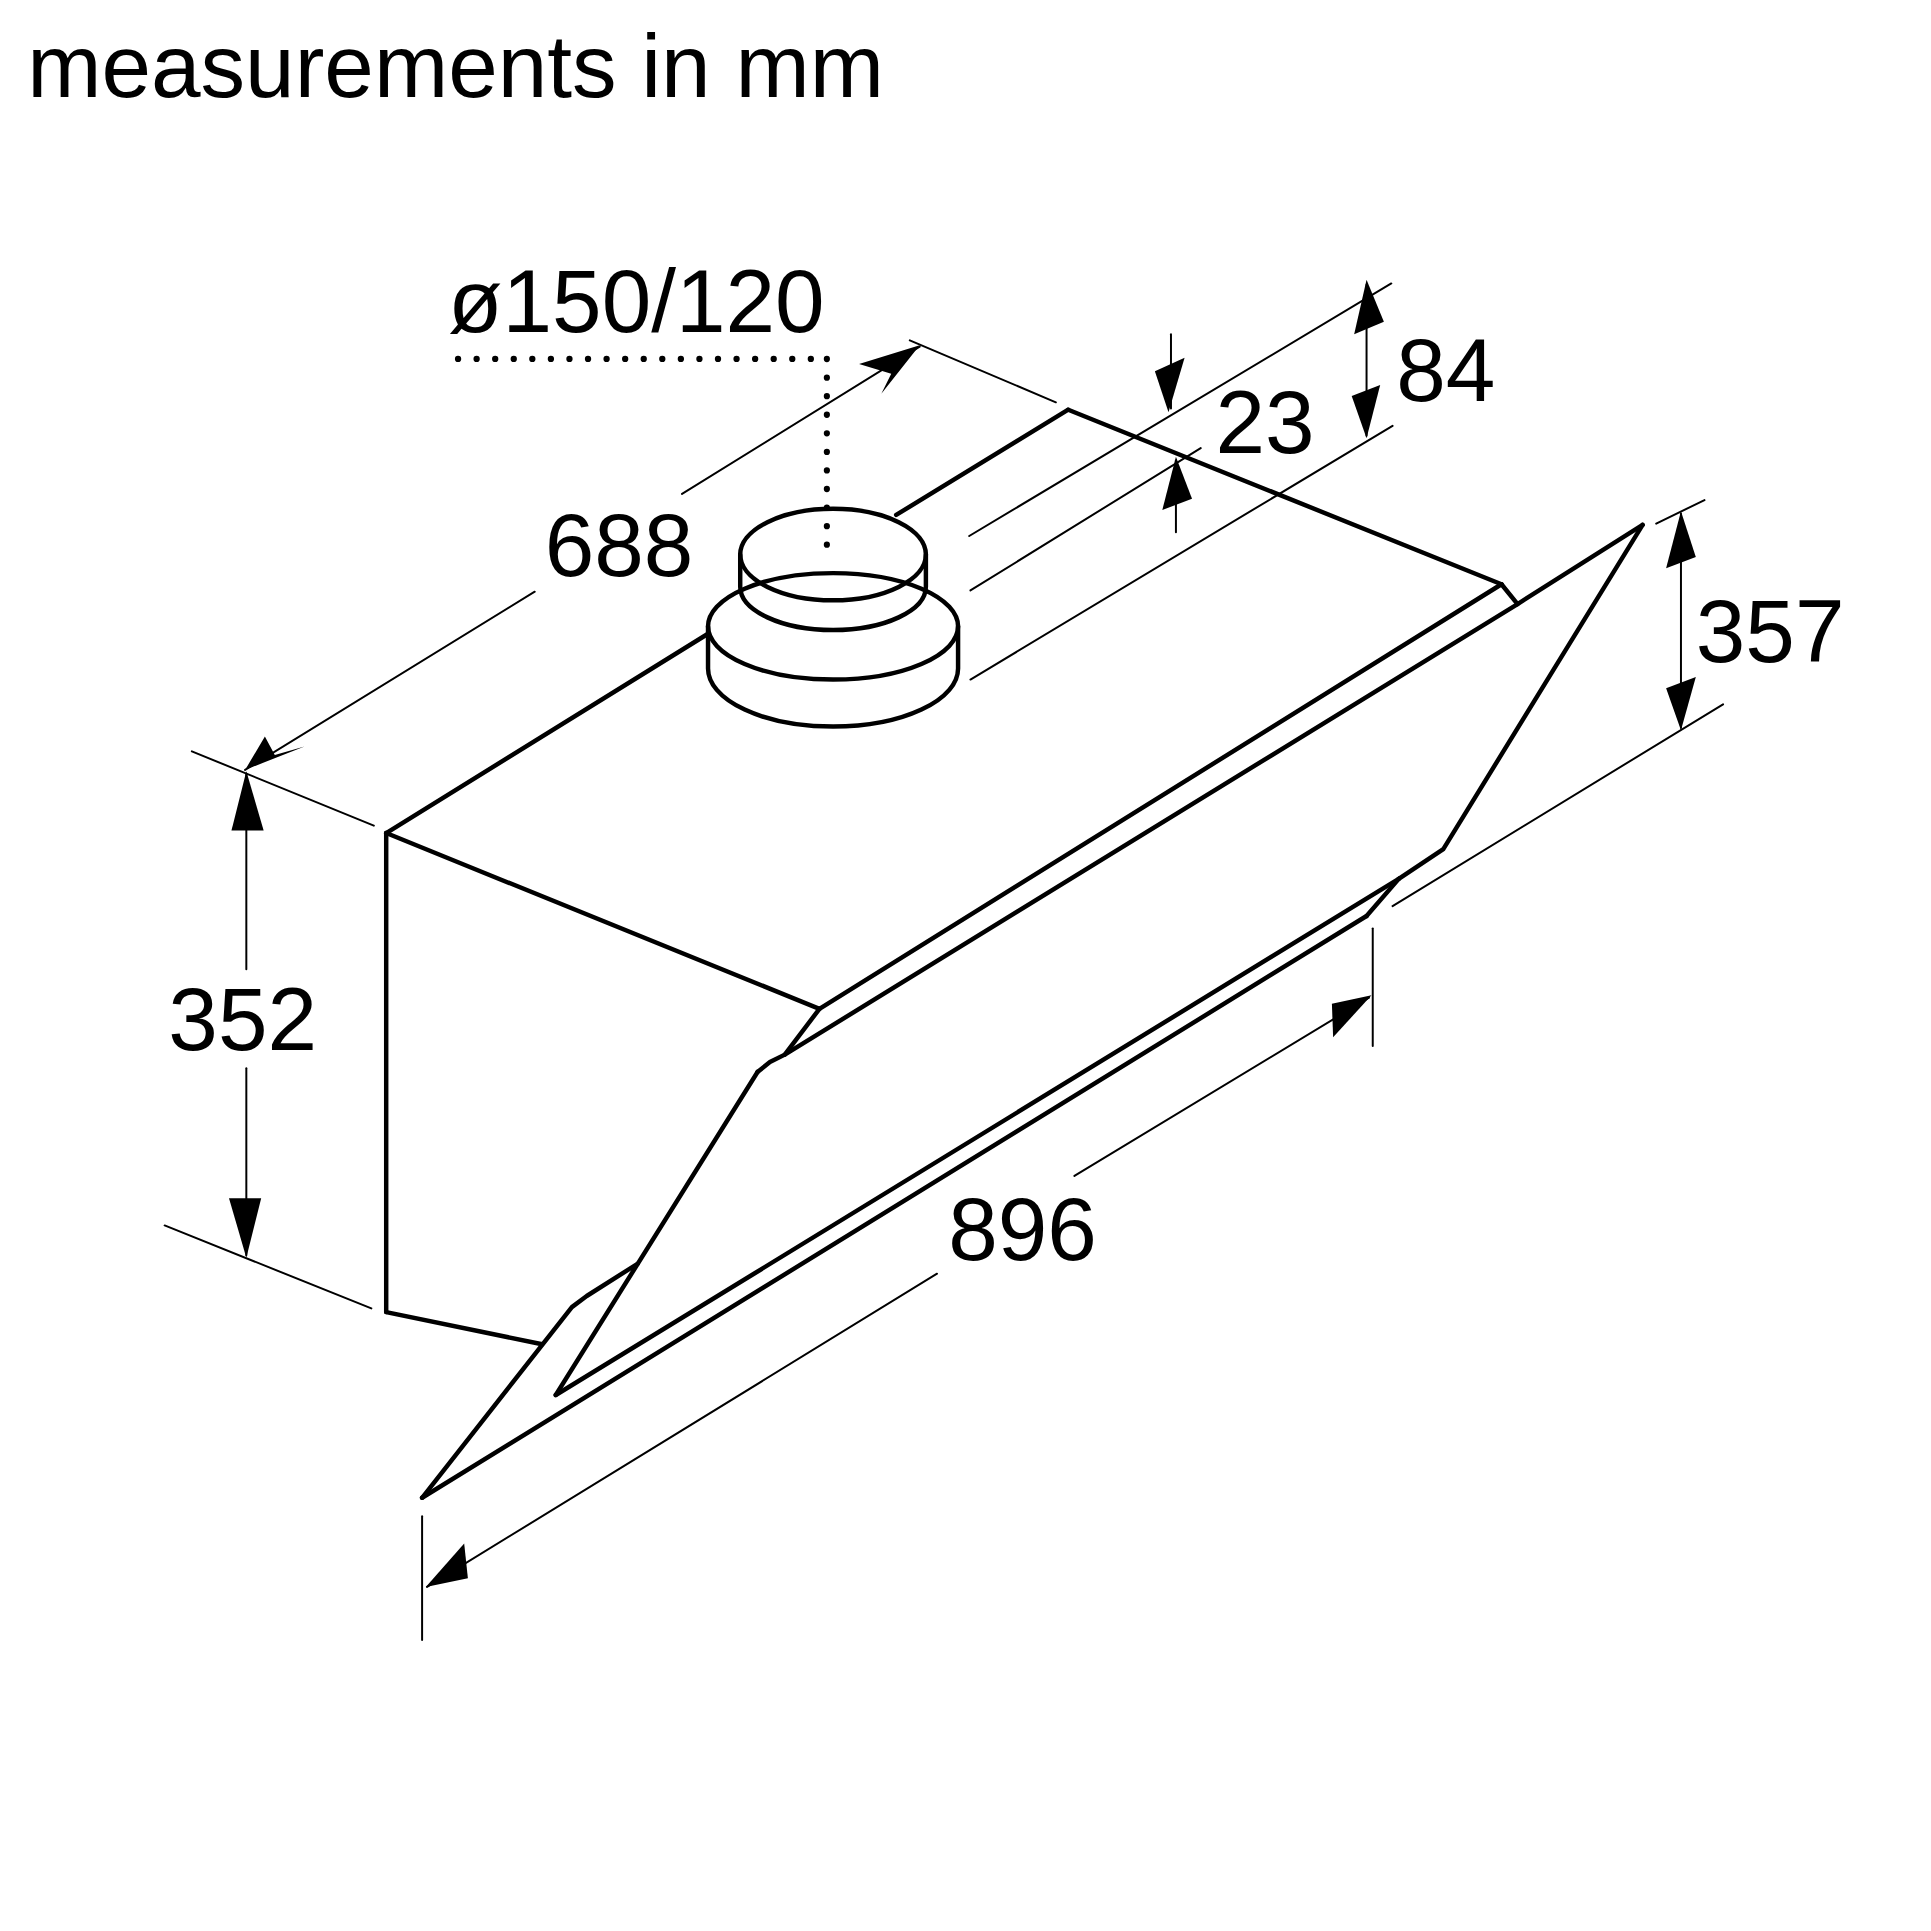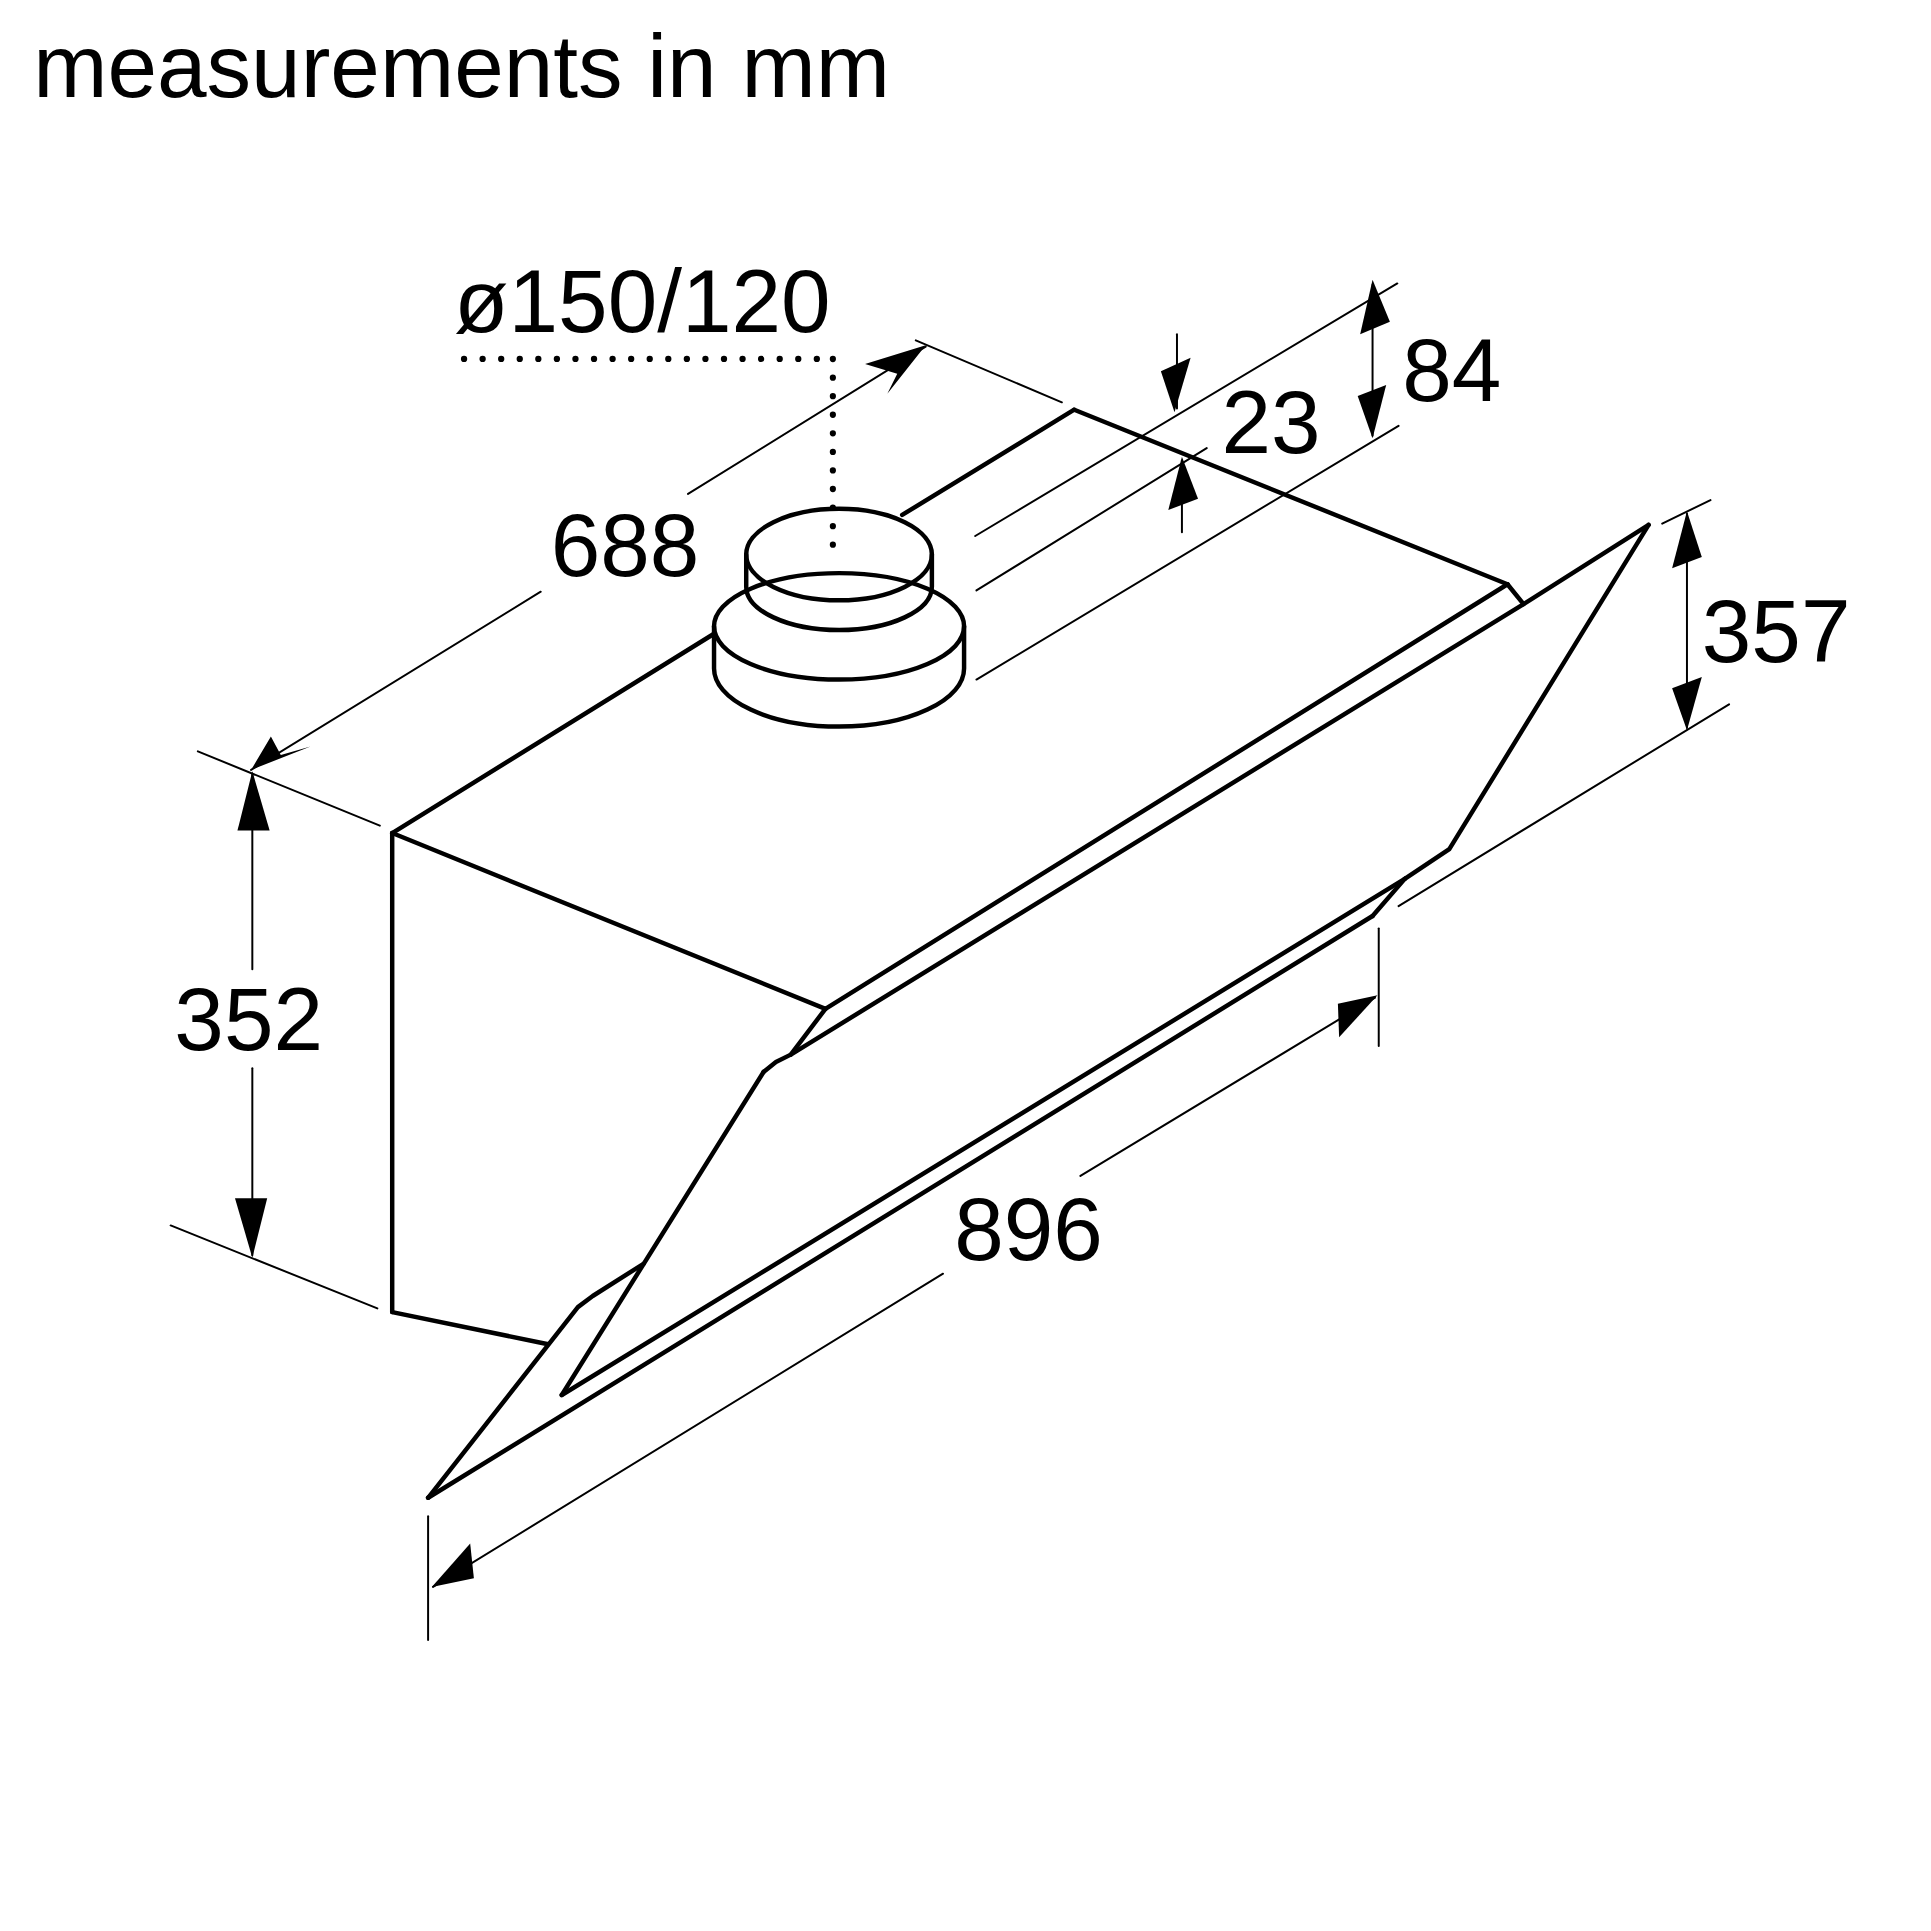--- a/index.html
+++ b/index.html
@@ -1,17 +1,17 @@
 <!DOCTYPE html>
 <html><head>
   <meta charset="utf-8">
   <style>
     html, body { margin: 0; padding: 0; background: #ffffff; }
     body { width: 1931px; height: 1931px; overflow: hidden; position: relative; }
-    .canvas { position: absolute; left: 0; top: 0; width: 1752px; height: 1931px; margin-left: 6px; }
+    .canvas { position: absolute; left: 0; top: 0; width: 1752px; height: 1931px; }
     svg { display: block; }
     .label { font-family: "Liberation Sans", sans-serif; fill: #000; }
     .title { font-size: 72px; }
     .dim { font-size: 72px; }
     .thick { stroke: #000; stroke-width: 3.6; fill: none; stroke-linejoin: round; stroke-linecap: round; }
     .thin { stroke: #000; stroke-width: 1.6; fill: none; stroke-linecap: round; }
     .arrow { fill: #000; stroke: none; }
     .dots { stroke: #000; stroke-width: 5; stroke-dasharray: 0.1 14.9; stroke-linecap: round; fill: none; }
   </style>
 </head>

